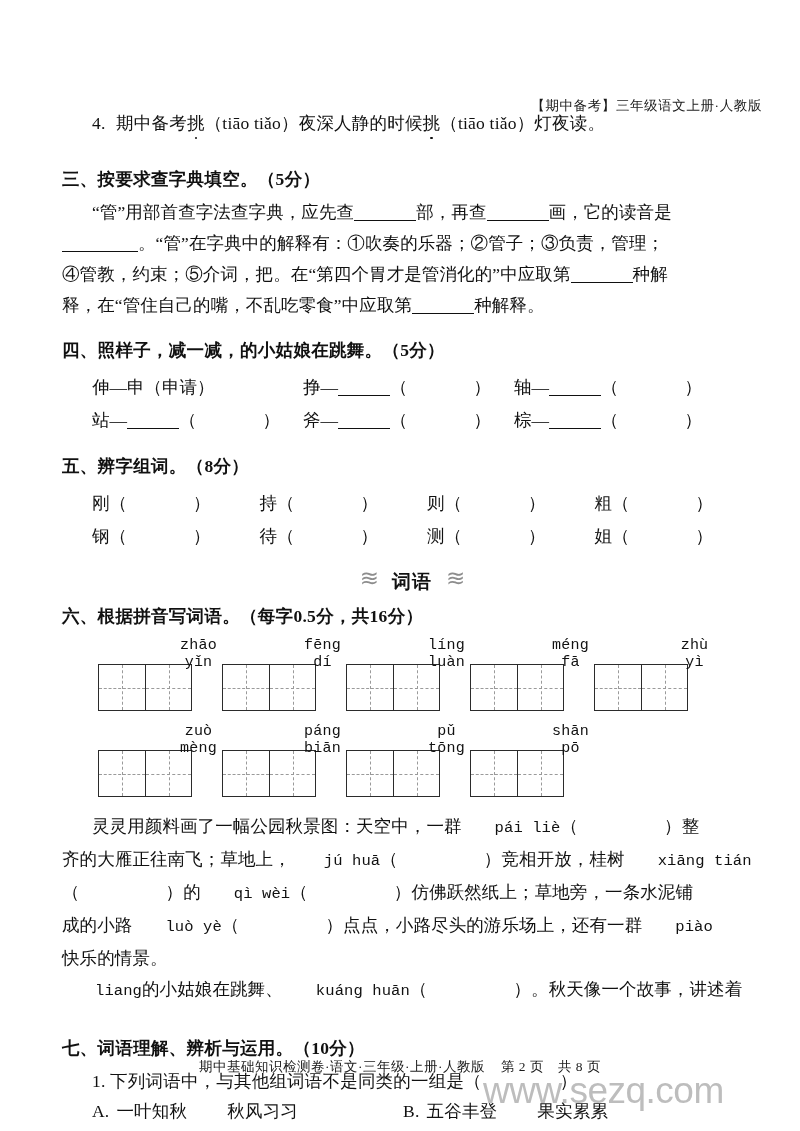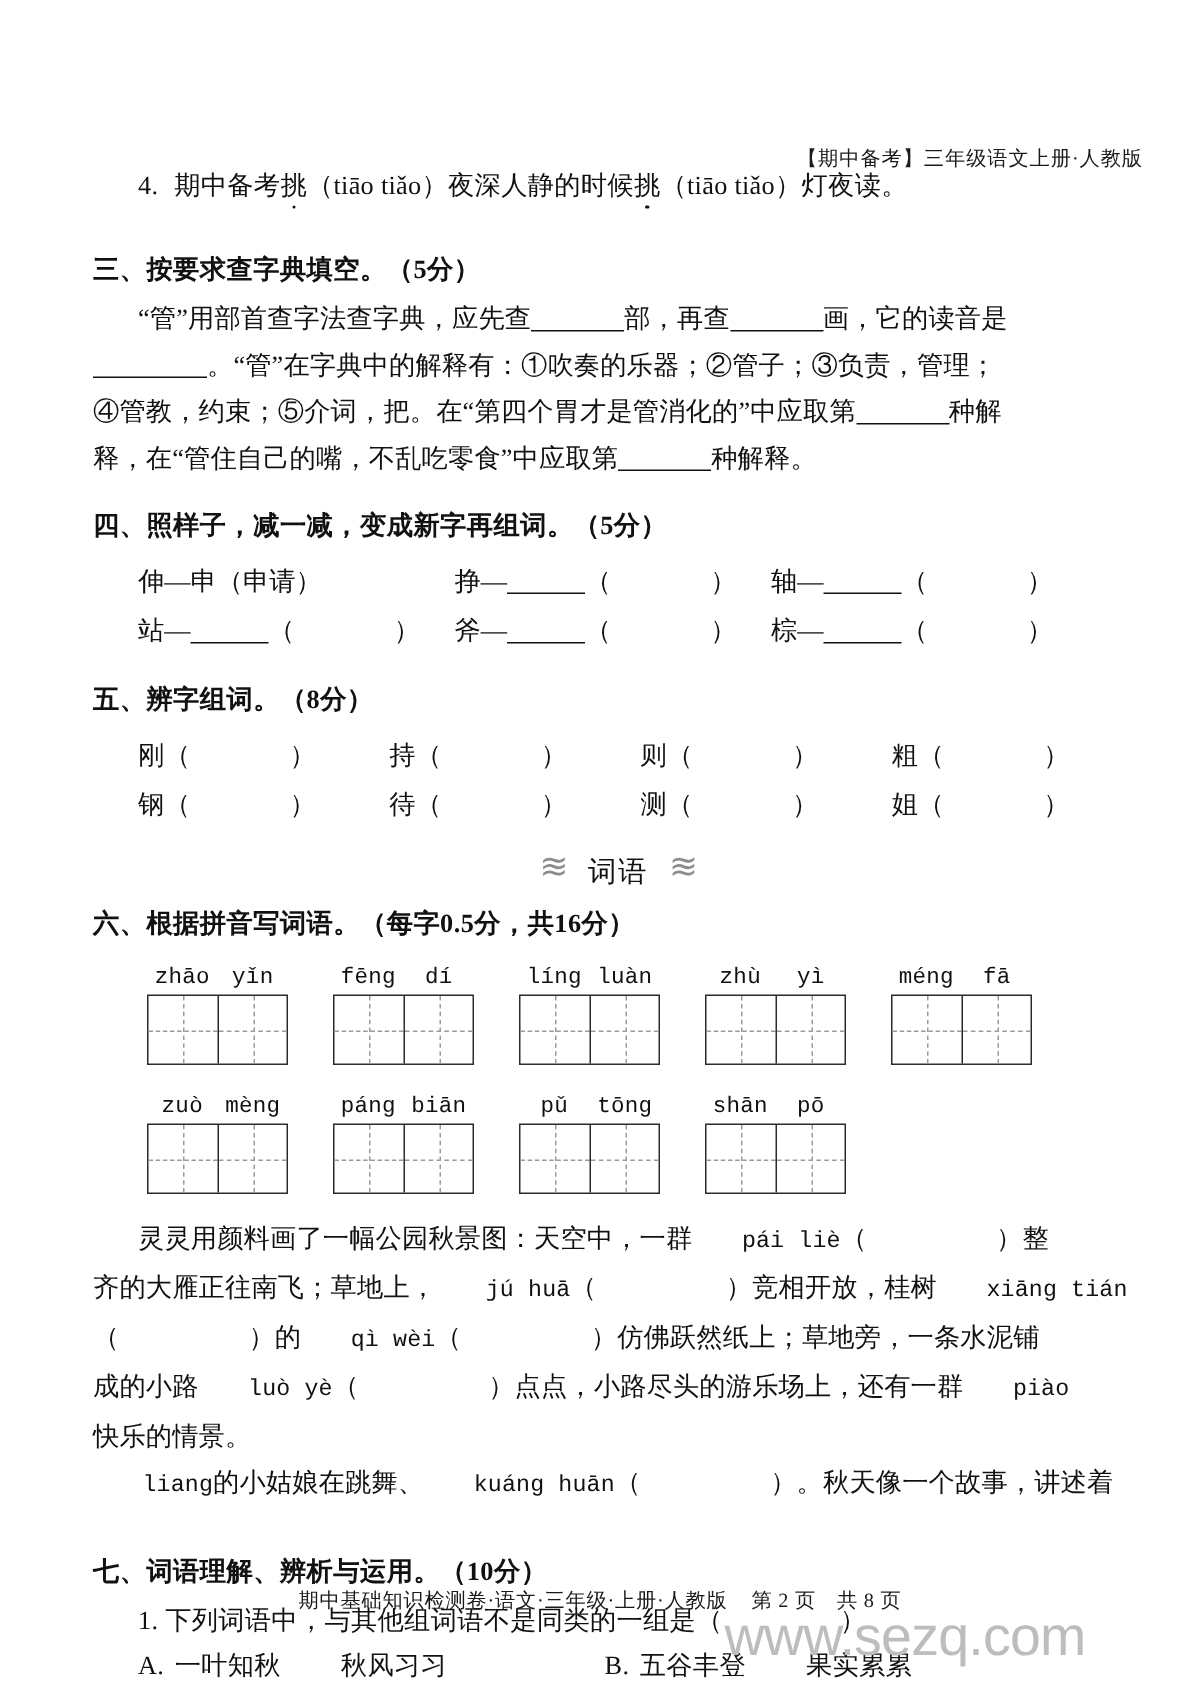--- a/index.html
+++ b/index.html
@@ -101,21 +101,21 @@
     white-space: nowrap;
   }
   .banner .wave {
     color: #8d8d8d;
     font-size: 23px;
     font-family: "DejaVu Sans", sans-serif;
     vertical-align: 2px;
     letter-spacing: -1px;
   }
   .banner .banner-text {
-    font-weight: normal;
+    font-weight: bold;
     font-size: 19px;
     font-family: "Liberation Sans", sans-serif;
     margin: 0 14px;
     letter-spacing: 1px;
     color: #111;
   }
 
   
   .tz-block { margin-top: 6px; }
   .tz-row {
@@ -123,20 +123,21 @@
     padding-left: 36px;
   }
   .tz-item { width: 124px; }
   .tz-pin {
     display: flex;
     font-family: "Liberation Mono", "DejaVu Sans Mono", monospace;
     font-size: 15px;
     height: 24px;
     align-items: flex-end;
     letter-spacing: 0.2px;
+    flex-direction: column;
   }
   .tz-pin span { width: 47px; text-align: center; }
   .tz-grid {
     display: flex;
     width: 94px;
     height: 47px;
     margin-top: 3px;
     border: 1.6px solid #2b2b2b;
     box-sizing: border-box;
   }
@@ -215,21 +216,21 @@
         <span class="blank-m"></span><span>。“管”在字典中的解释有：①吹奏的乐器；②管子；③负责，管理；</span>
       </span>
       <span class="ln">
         <span>④管教，约束；⑤介词，把。在“第四个胃才是管消化的”中应取第</span><span class="blank-s"></span><span>种解</span>
       </span>
       <span class="ln">
         <span>释，在“管住自己的嘴，不乱吃零食”中应取第</span><span class="blank-s"></span><span>种解释。</span>
       </span>
     </div>
 
-    <div class="section-title" style="margin-top:14px;">四、照样子，减一减，变成新字再组词。（5分）</div>
+    <div class="section-title" style="margin-top:14px;">四、照样子，减一减，的小姑娘在跳舞。（5分）</div>
 
     <div class="grid-row" style="margin-top:6px;">
       <span class="cell"><span>伸—申</span><span>（申请）</span></span>
       <span class="cell"><span>挣—</span><span class="u-line"></span><span>（</span><span class="paren-gap"></span><span>）</span></span>
       <span class="cell"><span>轴—</span><span class="u-line"></span><span>（</span><span class="paren-gap"></span><span>）</span></span>
     </div>
 
     <div class="grid-row">
       <span class="cell"><span>站—</span><span class="u-line"></span><span>（</span><span class="paren-gap"></span><span>）</span></span>
       <span class="cell"><span>斧—</span><span class="u-line"></span><span>（</span><span class="paren-gap"></span><span>）</span></span>
@@ -285,32 +286,32 @@
               <span>líng</span>
               <span>luàn</span>
             </span>
           <span class="tz-grid">
               <span class="tz-cell"></span>
               <span class="tz-cell"></span>
             </span>
         </span>
         <span class="tz-item">
           <span class="tz-pin">
+              <span>méng</span>
+              <span>fā</span>
+            </span>
+          <span class="tz-grid">
+              <span class="tz-cell"></span>
+              <span class="tz-cell"></span>
+            </span>
+        </span>
+        <span class="tz-item">
+          <span class="tz-pin">
               <span>zhù</span>
               <span>yì</span>
-            </span>
-          <span class="tz-grid">
-              <span class="tz-cell"></span>
-              <span class="tz-cell"></span>
-            </span>
-        </span>
-        <span class="tz-item">
-          <span class="tz-pin">
-              <span>méng</span>
-              <span>fā</span>
             </span>
           <span class="tz-grid">
               <span class="tz-cell"></span>
               <span class="tz-cell"></span>
             </span>
         </span>
       </div>
 
       <div class="tz-row" style="margin-top:12px;">
         <span class="tz-item">

